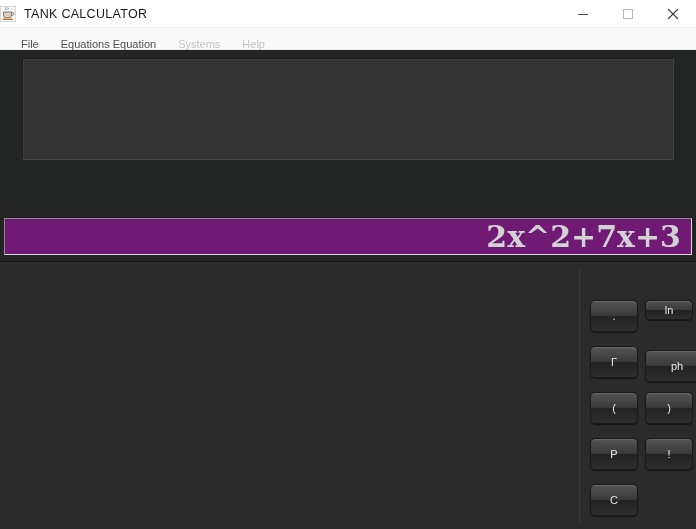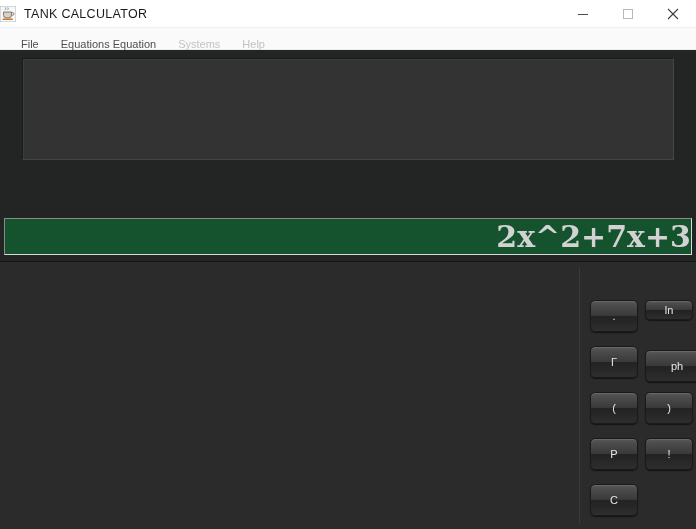--- a/index.html
+++ b/index.html
@@ -108,27 +108,28 @@
 
   
   .input-region {
     flex: 0 0 62px;
     background: #232424;
     padding: 4px 4px 6px 4px;
     display: flex;
   }
   .eq-input {
     flex: 1 1 auto;
-    background: #14532d;
+    background: #701a75;
     border: 1px solid #d9d9d9;
     border-top: 1px solid #8a8a8a;
     border-left: 1px solid #8a8a8a;
     display: flex;
     align-items: center;
     justify-content: flex-end;
+    padding-right: 10px;
     overflow: hidden;
     margin-top: 46px;
   }
   .eq-ghost {
     font-family: "DejaVu Serif", serif;
     font-weight: bold;
     font-size: 30px;
     color: #d2d2d2;
     letter-spacing: 0px;
     white-space: nowrap;

